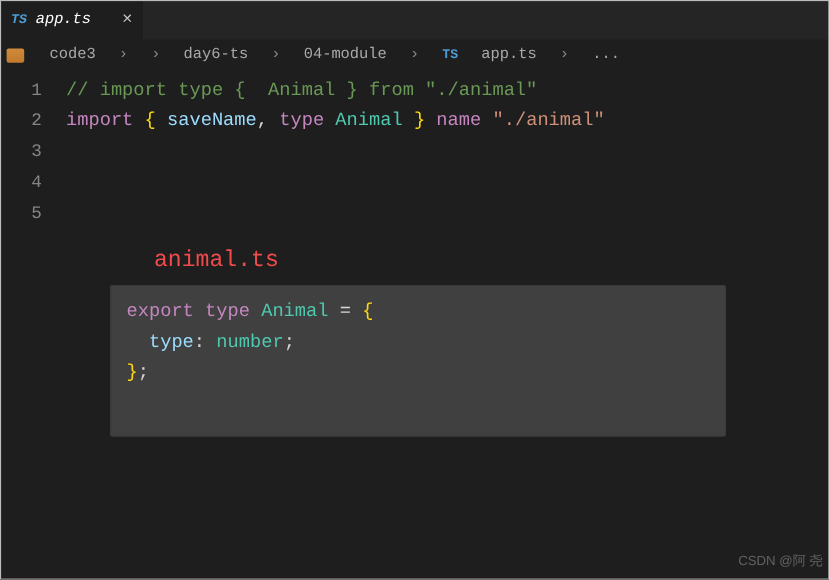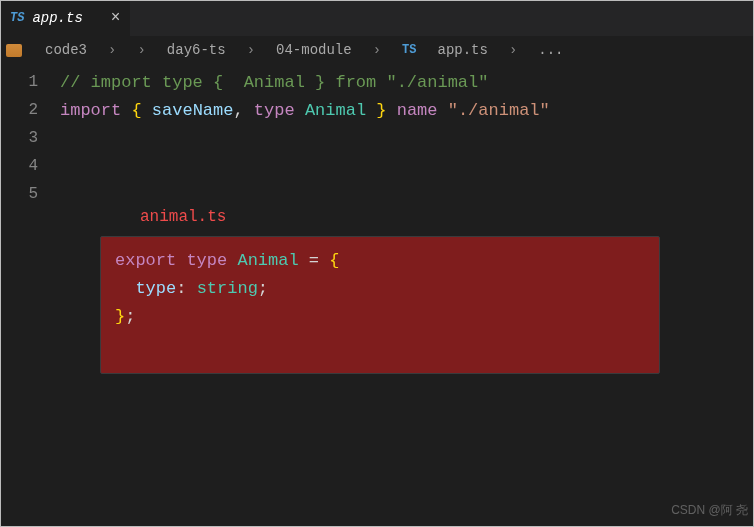--- a/index.html
+++ b/index.html
@@ -90,28 +90,29 @@
   .c-brace   { color: #ffd710; }
   .c-ident   { color: #9cdcfe; }
   .c-type    { color: #4ec9b0; }
   .c-string  { color: #ce9178; }
   .c-plain   { color: #d4d4d4; }
   .c-punc    { color: #d4d4d4; }
   .c-func    { color: #dcdcaa; }
 
   .snippet-label {
     color: #ef4b4b;
-    font-size: 16px;
+    font-size: 21px;
     margin-left: 140px;
+    margin-top: 18px;
     margin-bottom: 10px;
   }
   .snippet-box {
     margin-left: 100px;
     width: 560px;
-    background: #7f1d1d;
+    background: #404040;
     border: 1px solid #3a3a3c;
     border-radius: 2px;
     padding: 10px 14px 14px 14px;
   }
   .snippet-box .sline {
     white-space: pre;
     line-height: 28px;
     font-size: 17px;
   }
   .watermark {
@@ -173,19 +174,19 @@
     </div>
     <div class="line">
       <div class="gutter">5</div>
       <div class="code"></div>
     </div>
   </div>
 
 <div class="snippet-label">animal.ts</div>
 <div class="snippet-box" id="snippet">
     <div class="sline"><span class="c-keyword">export </span><span class="c-keyword">type </span><span class="c-type">Animal</span><span class="c-plain"> = </span><span class="c-brace">{</span></div>
-    <div class="sline"><span class="c-ident">  type</span><span class="c-punc">: </span><span class="c-type">string</span><span class="c-punc">;</span></div>
+    <div class="sline"><span class="c-ident">  type</span><span class="c-punc">: </span><span class="c-type">number</span><span class="c-punc">;</span></div>
     <div class="sline"><span class="c-brace">}</span><span class="c-punc">;</span></div>
     <div class="sline">&nbsp;</div>
   </div>
 
 <div class="watermark">CSDN @阿 尧</div>
 <div class="canvas-border"></div>
 
 </body></html>

